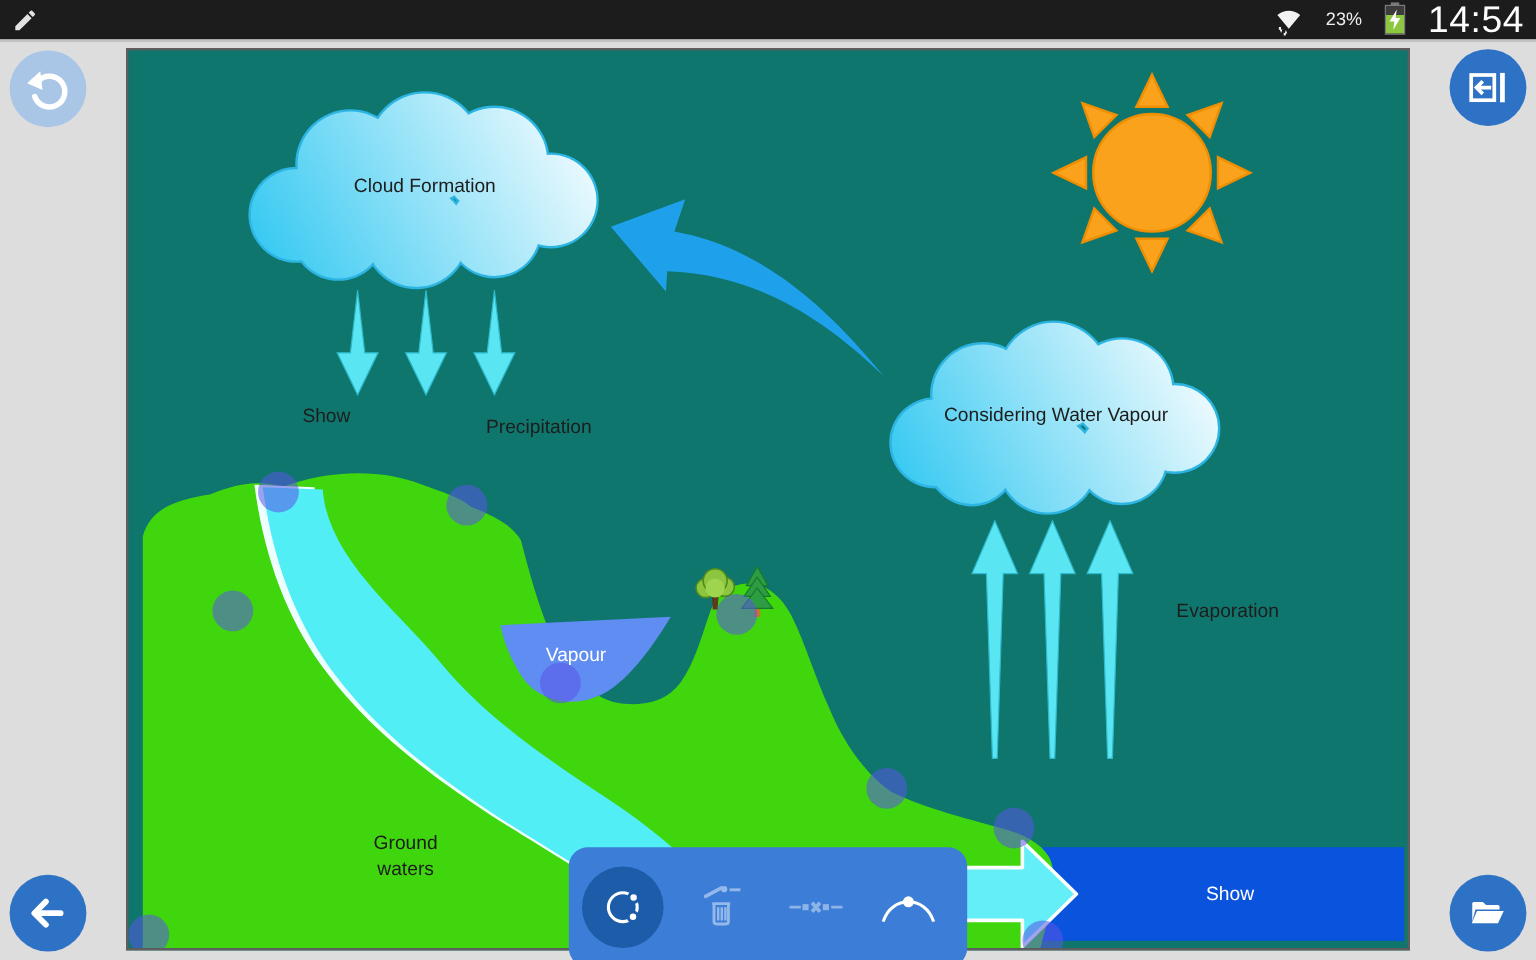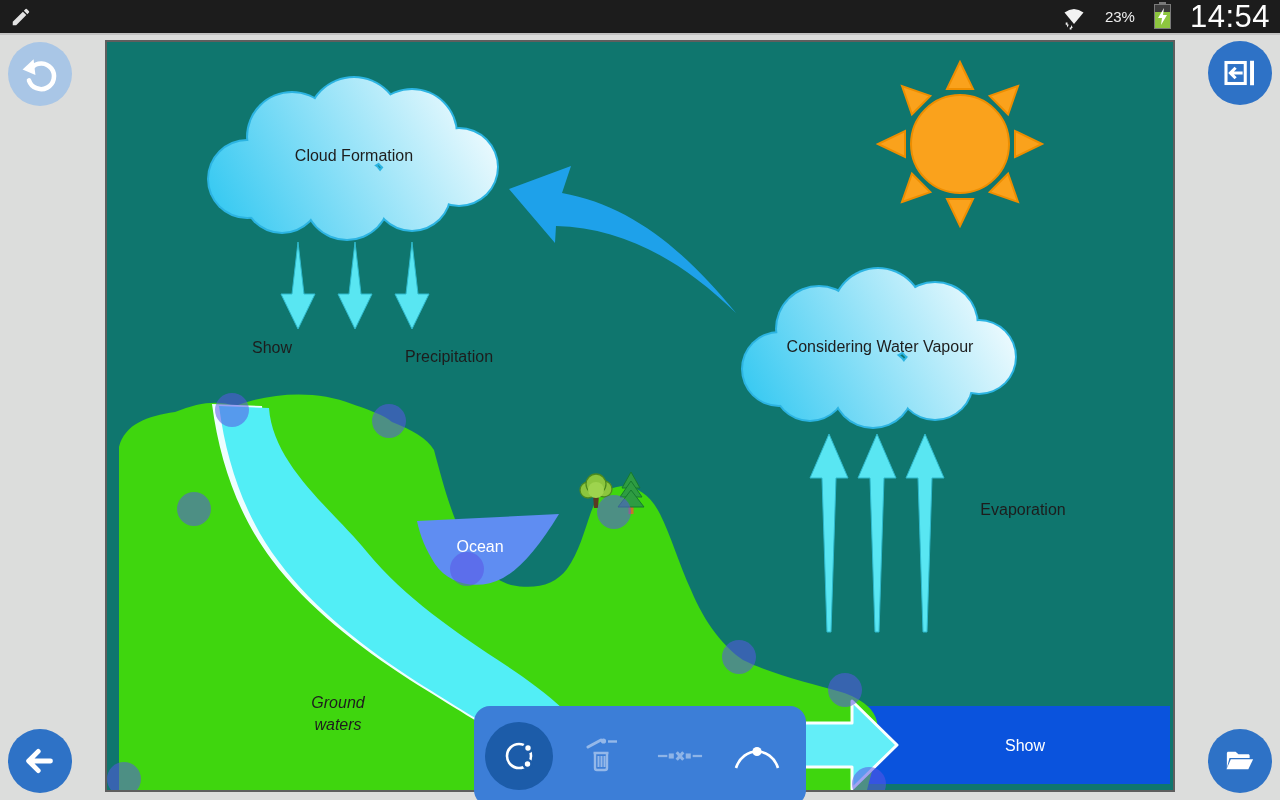--- a/index.html
+++ b/index.html
@@ -15,21 +15,21 @@
     outline:1px solid #7a7a7a;margin:0 2px;}
   .battery:before{content:"";position:absolute;left:4px;top:-3px;width:7px;height:3px;background:#7a7a7a;}
   
   .workspace{position:absolute;left:0;top:33px;width:1280px;height:767px;background:#dcdddc;border-top:2px solid #c2c2c2;}
   .page{position:absolute;left:105px;top:5px;width:1070px;height:752px;background:#0f766e;
     border:2px solid #5e5e5e;box-sizing:border-box;}
   .page svg{position:absolute;left:0;top:0;}
   .lbl{position:absolute;transform:translate(-50%,-50%);font-size:16px;color:#1d1d1d;
     white-space:nowrap;text-align:center;}
   .lbl.white{color:#ffffff;}
-  .lbl.wrap{white-space:normal;width:92px;line-height:1.35;font-style:italic;}
+  .lbl.wrap{white-space:normal;width:92px;line-height:1.35;}
   
   .fab{position:absolute;width:64px;height:64px;border-radius:50%;background:#2e72c6;
     display:flex;align-items:center;justify-content:center;}
   .fab.disabled{background:#a9c6e6;}
   
   .edit-toolbar{position:absolute;left:474px;top:706px;width:332px;height:100px;background:#3c7ed7;
     border-radius:16px;display:flex;align-items:center;}
   .tb-btn{width:58px;height:58px;display:flex;align-items:center;justify-content:center;flex:0 0 auto;}
   .tb-btn.round{width:68px;height:68px;border-radius:50%;background:#1c5ca9;margin-left:11px;}
   .tb-spacer{flex:1;}
@@ -218,21 +218,21 @@
         <circle cx="762" cy="742" r="17"></circle>
         <circle cx="17" cy="737" r="17"></circle>
       </g>
     </svg>
 
     <div class="lbl" style="left:247px;top:114px">Cloud Formation</div>
     <div class="lbl" style="left:773px;top:305px">Considering Water Vapour</div>
     <div class="lbl" style="left:165px;top:306px">Show</div>
     <div class="lbl" style="left:342px;top:315px">Precipitation</div>
     <div class="lbl" style="left:916px;top:468px">Evaporation</div>
-    <div class="lbl white" style="left:373px;top:505px">Ocean</div>
+    <div class="lbl white" style="left:373px;top:505px">Vapour</div>
     <div class="lbl wrap" style="left:231px;top:672px">Ground waters</div>
     <div class="lbl white" style="left:918px;top:704px">Show</div>
   </div>
 </div>
 
 <div class="fab disabled" style="left:8px;top:42px;">
   <svg width="44" height="44" viewBox="0 0 48 48">
     <path fill="none" stroke="#fff" stroke-width="5" stroke-linecap="round" d="M15 17 A 14 14 0 1 1 12 31"></path>
     <polygon fill="#fff" points="17,8 5,19 19,25"></polygon>
   </svg>

